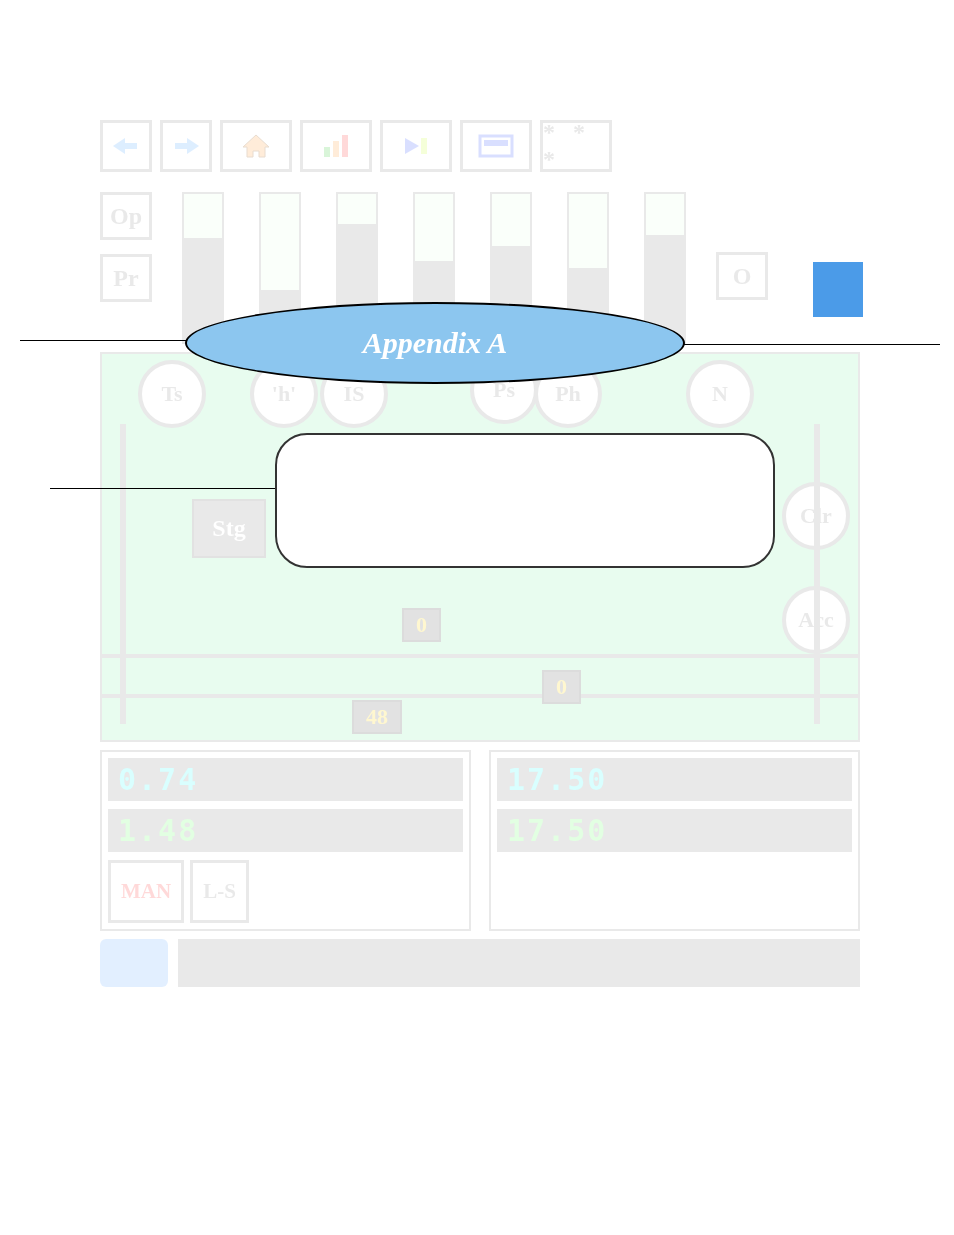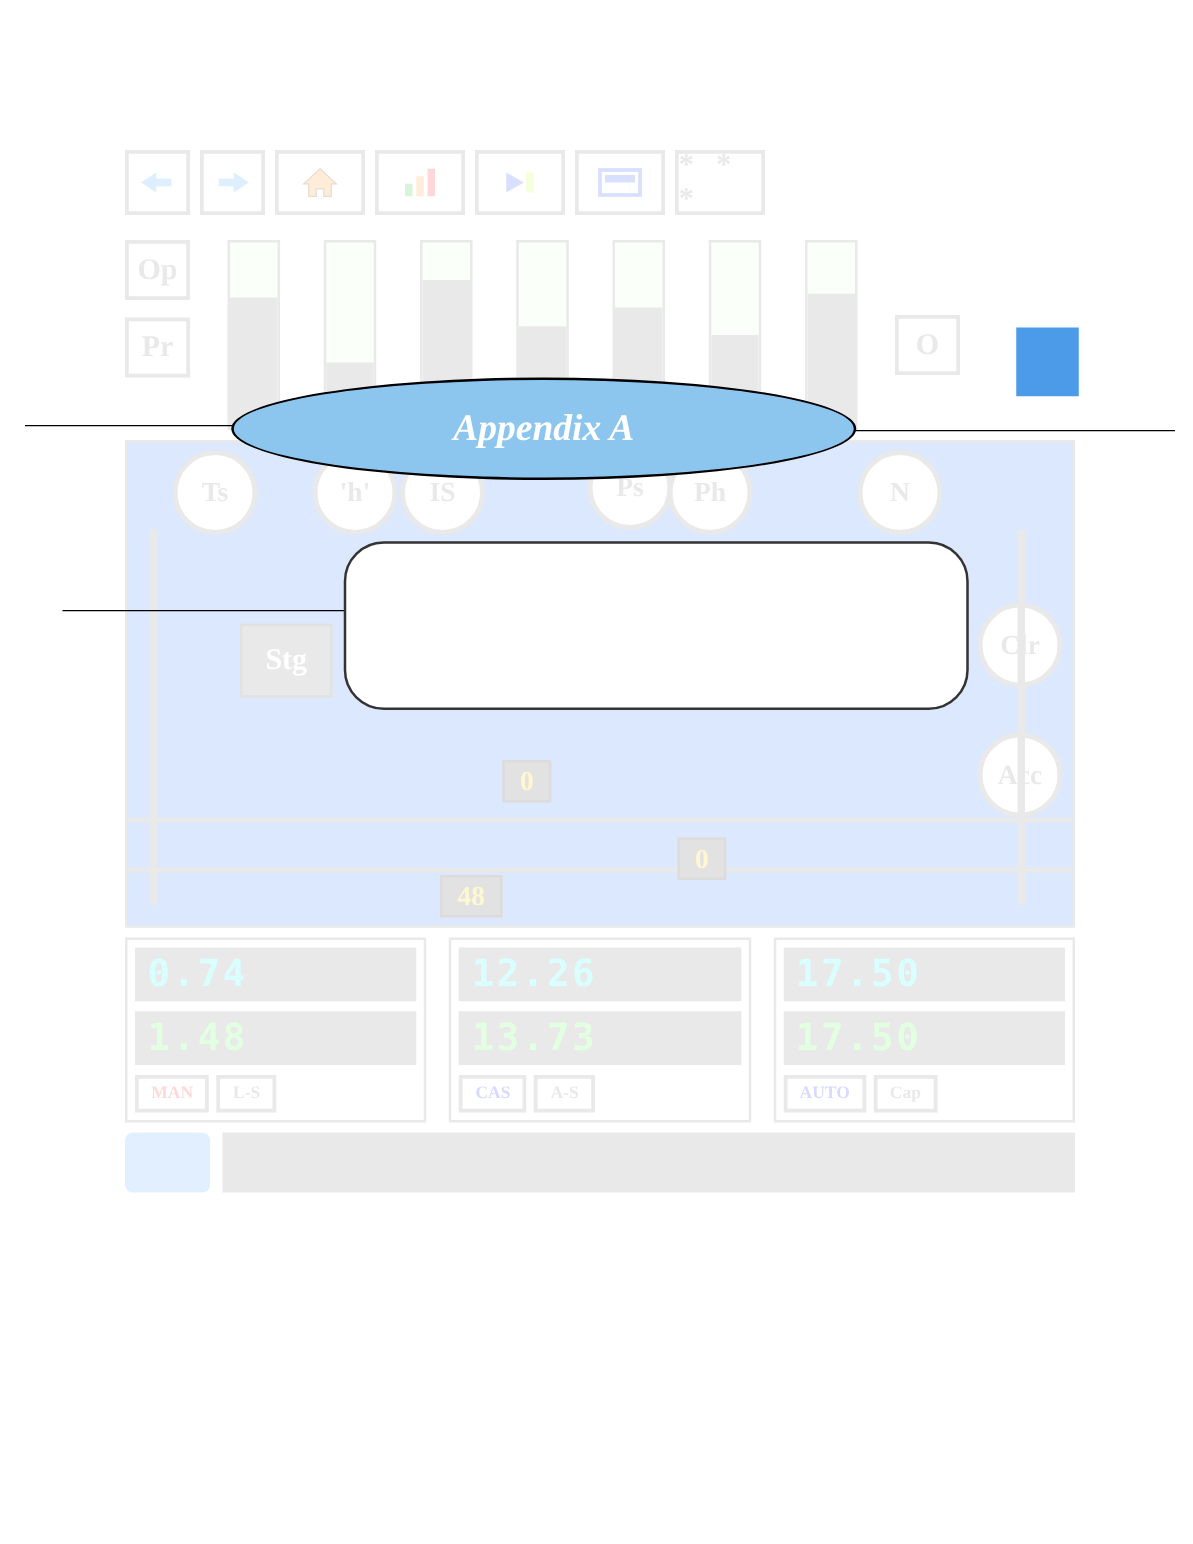--- a/index.html
+++ b/index.html
@@ -80,21 +80,21 @@
       position: absolute;
       bottom: 0;
       left: 0;
       right: 0;
       background: #888;
     }
 
     
     .process-area {
       height: 390px;
-      background: #3b82f6;
+      background: #86efac;
       border: 2px solid #888;
       position: relative;
       box-sizing: border-box;
       padding-left: 28px;
     }
     .circle-label {
       width: 60px;
       height: 60px;
       border-radius: 50%;
       border: 4px solid #888;
@@ -153,23 +153,23 @@
       font-weight: bold;
       padding: 4px 10px;
       margin-bottom: 8px;
       letter-spacing: 2px;
     }
     .val-display.green { color: #66ff66; }
     .mode-row { display: flex; gap: 6px; }
     .mode-btn {
       border: 3px solid #888;
       background: #fff;
-      padding: 4px 10px;
-      font-weight: bold;
-      font-size: 14px;
+      padding: 16px 10px;
+      font-weight: bold;
+      font-size: 21px;
       color: #888;
     }
     .mode-btn.red { color: #ff3333; }
     .mode-btn.blue { color: #3333ff; }
 
     .msg-bar {
       margin-top: 8px;
       display: flex;
       align-items: center;
       gap: 10px;
@@ -357,34 +357,22 @@
   <div class="readouts">
     <div class="readout-col">
       <div class="val-display">0.74</div>
       <div class="val-display green">1.48</div>
       <div class="mode-row">
         <div class="mode-btn red">MAN</div>
         <div class="mode-btn">L-S</div>
       </div>
     </div>
     <div class="readout-col">
-      <div class="val-display">12.26</div>
-      <div class="val-display green">13.73</div>
-      <div class="mode-row">
-        <div class="mode-btn blue">CAS</div>
-        <div class="mode-btn">A-S</div>
-      </div>
-    </div>
-    <div class="readout-col">
       <div class="val-display">17.50</div>
       <div class="val-display green">17.50</div>
-      <div class="mode-row">
-        <div class="mode-btn blue">AUTO</div>
-        <div class="mode-btn">Cap</div>
-      </div>
     </div>
   </div>
 
   <div class="msg-bar">
     <div class="msg-icon"></div>
     <div class="msg-text"></div>
   </div>
 
 </div>
 

